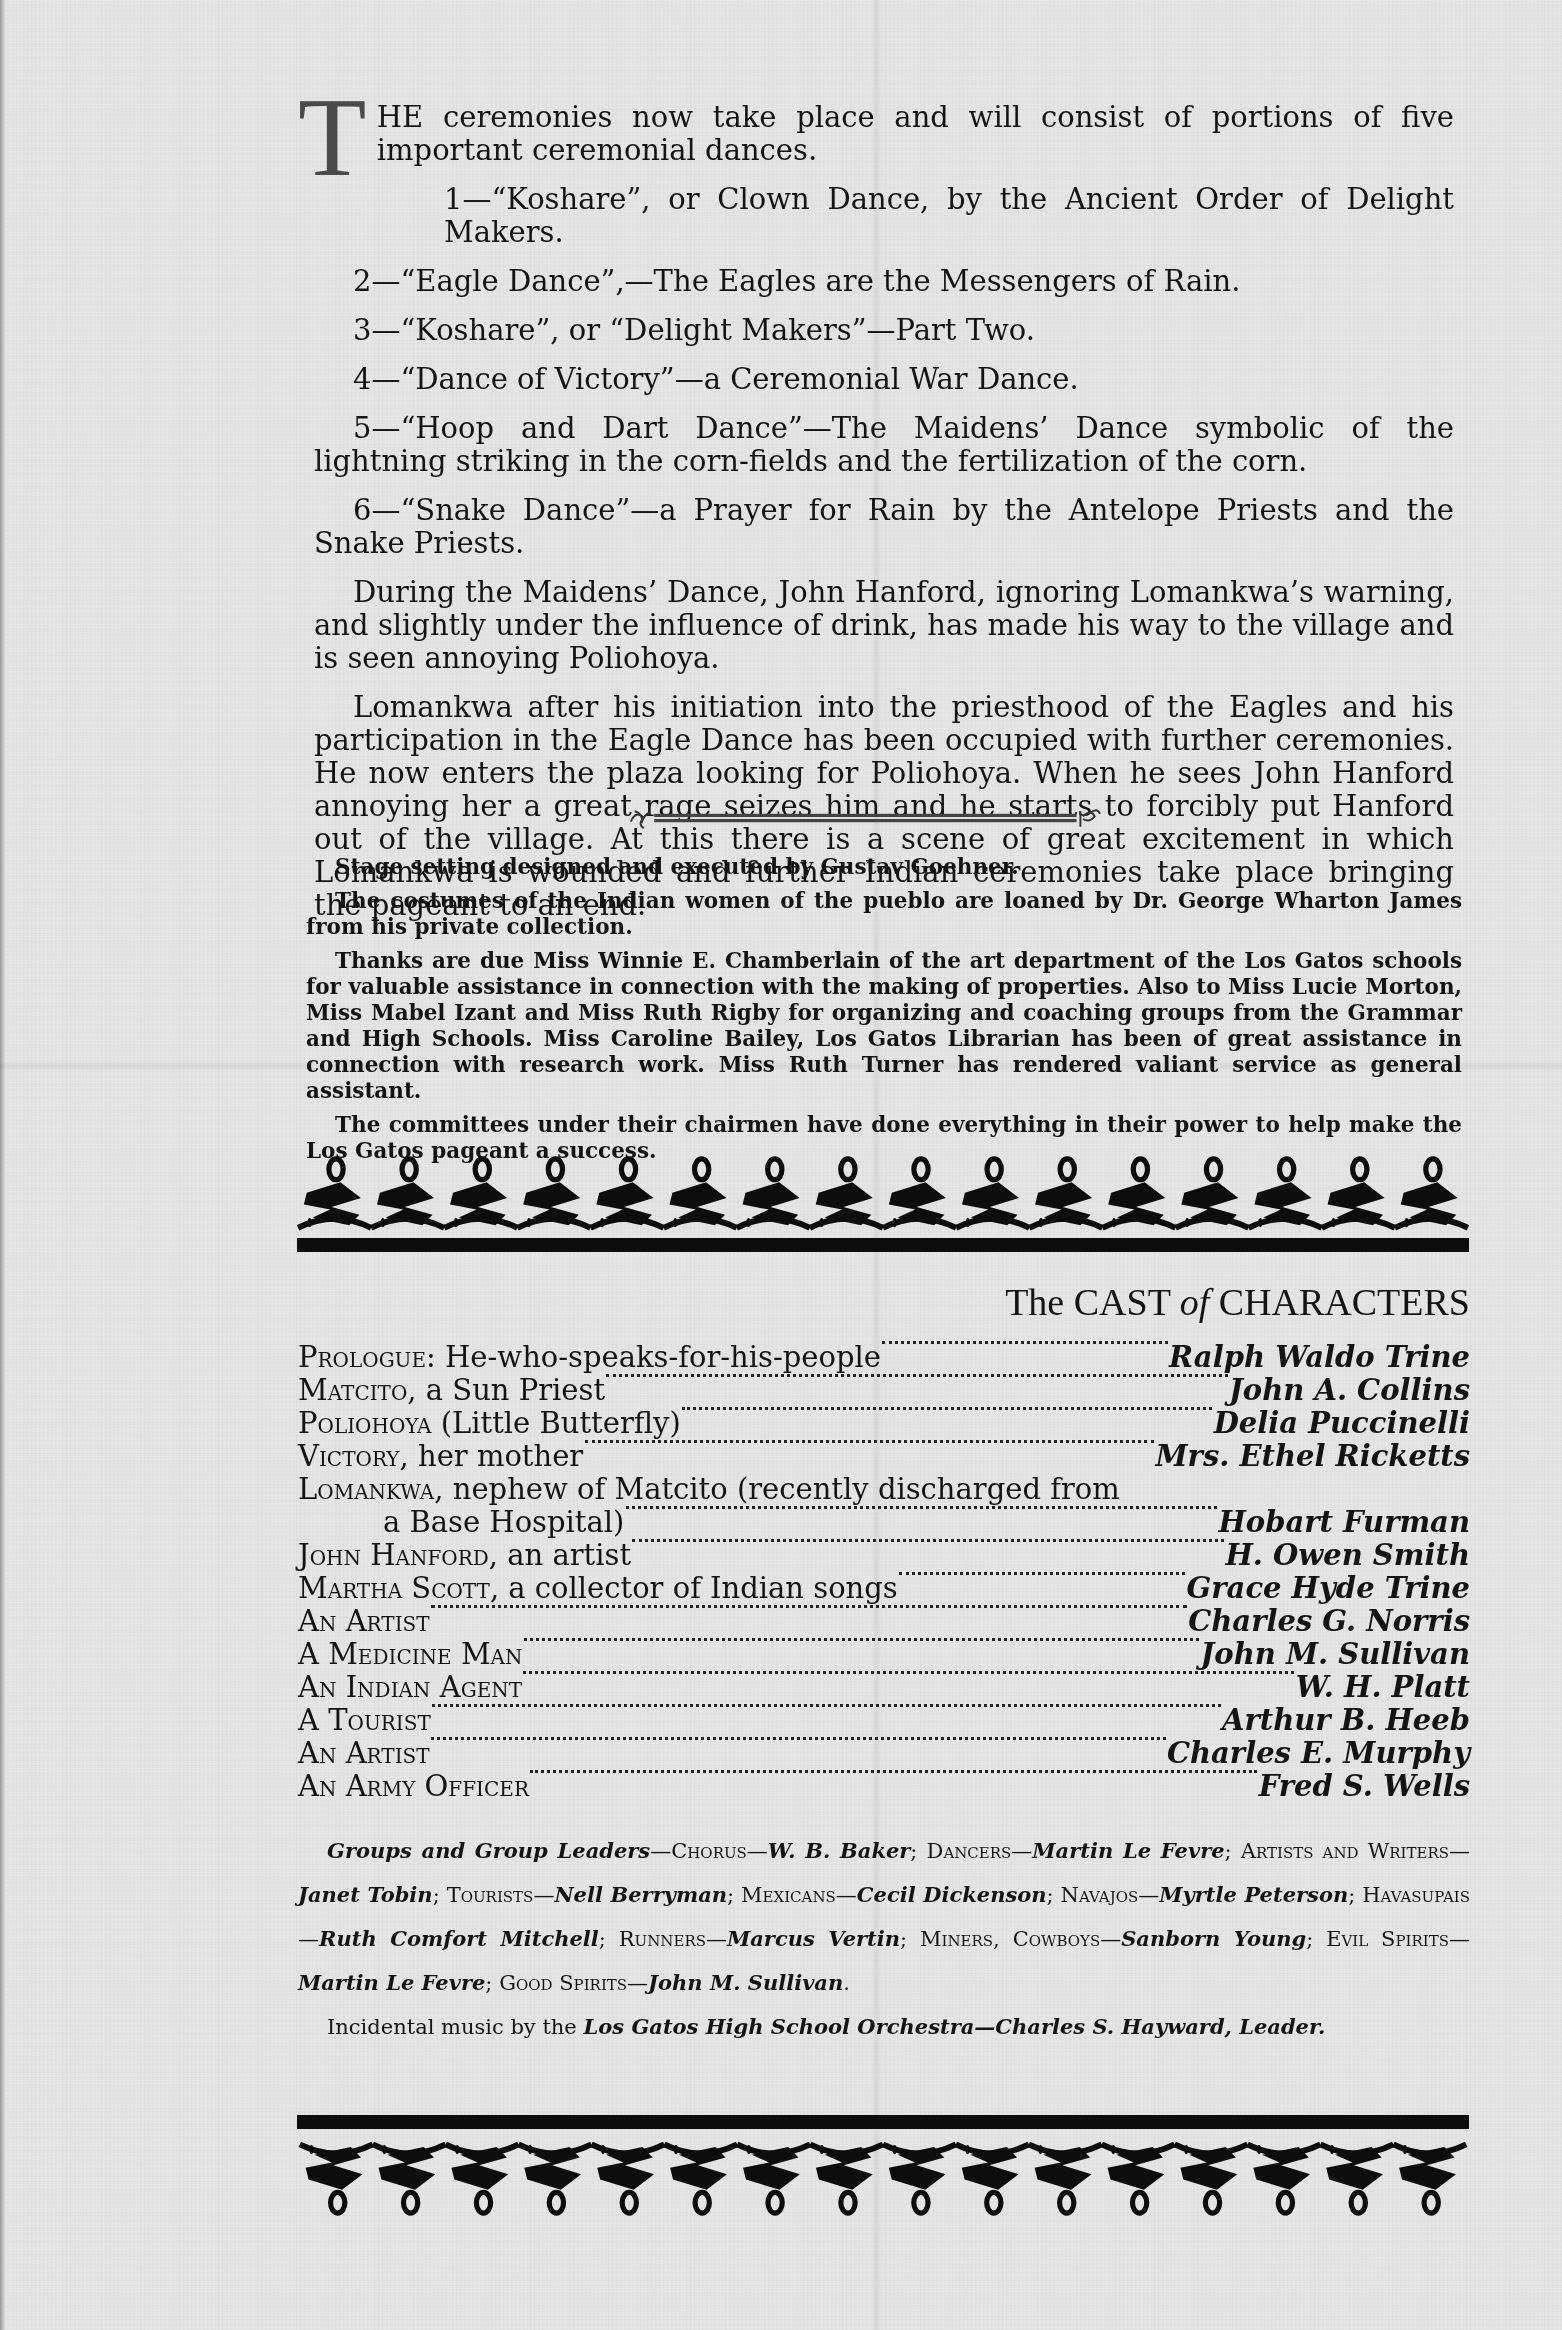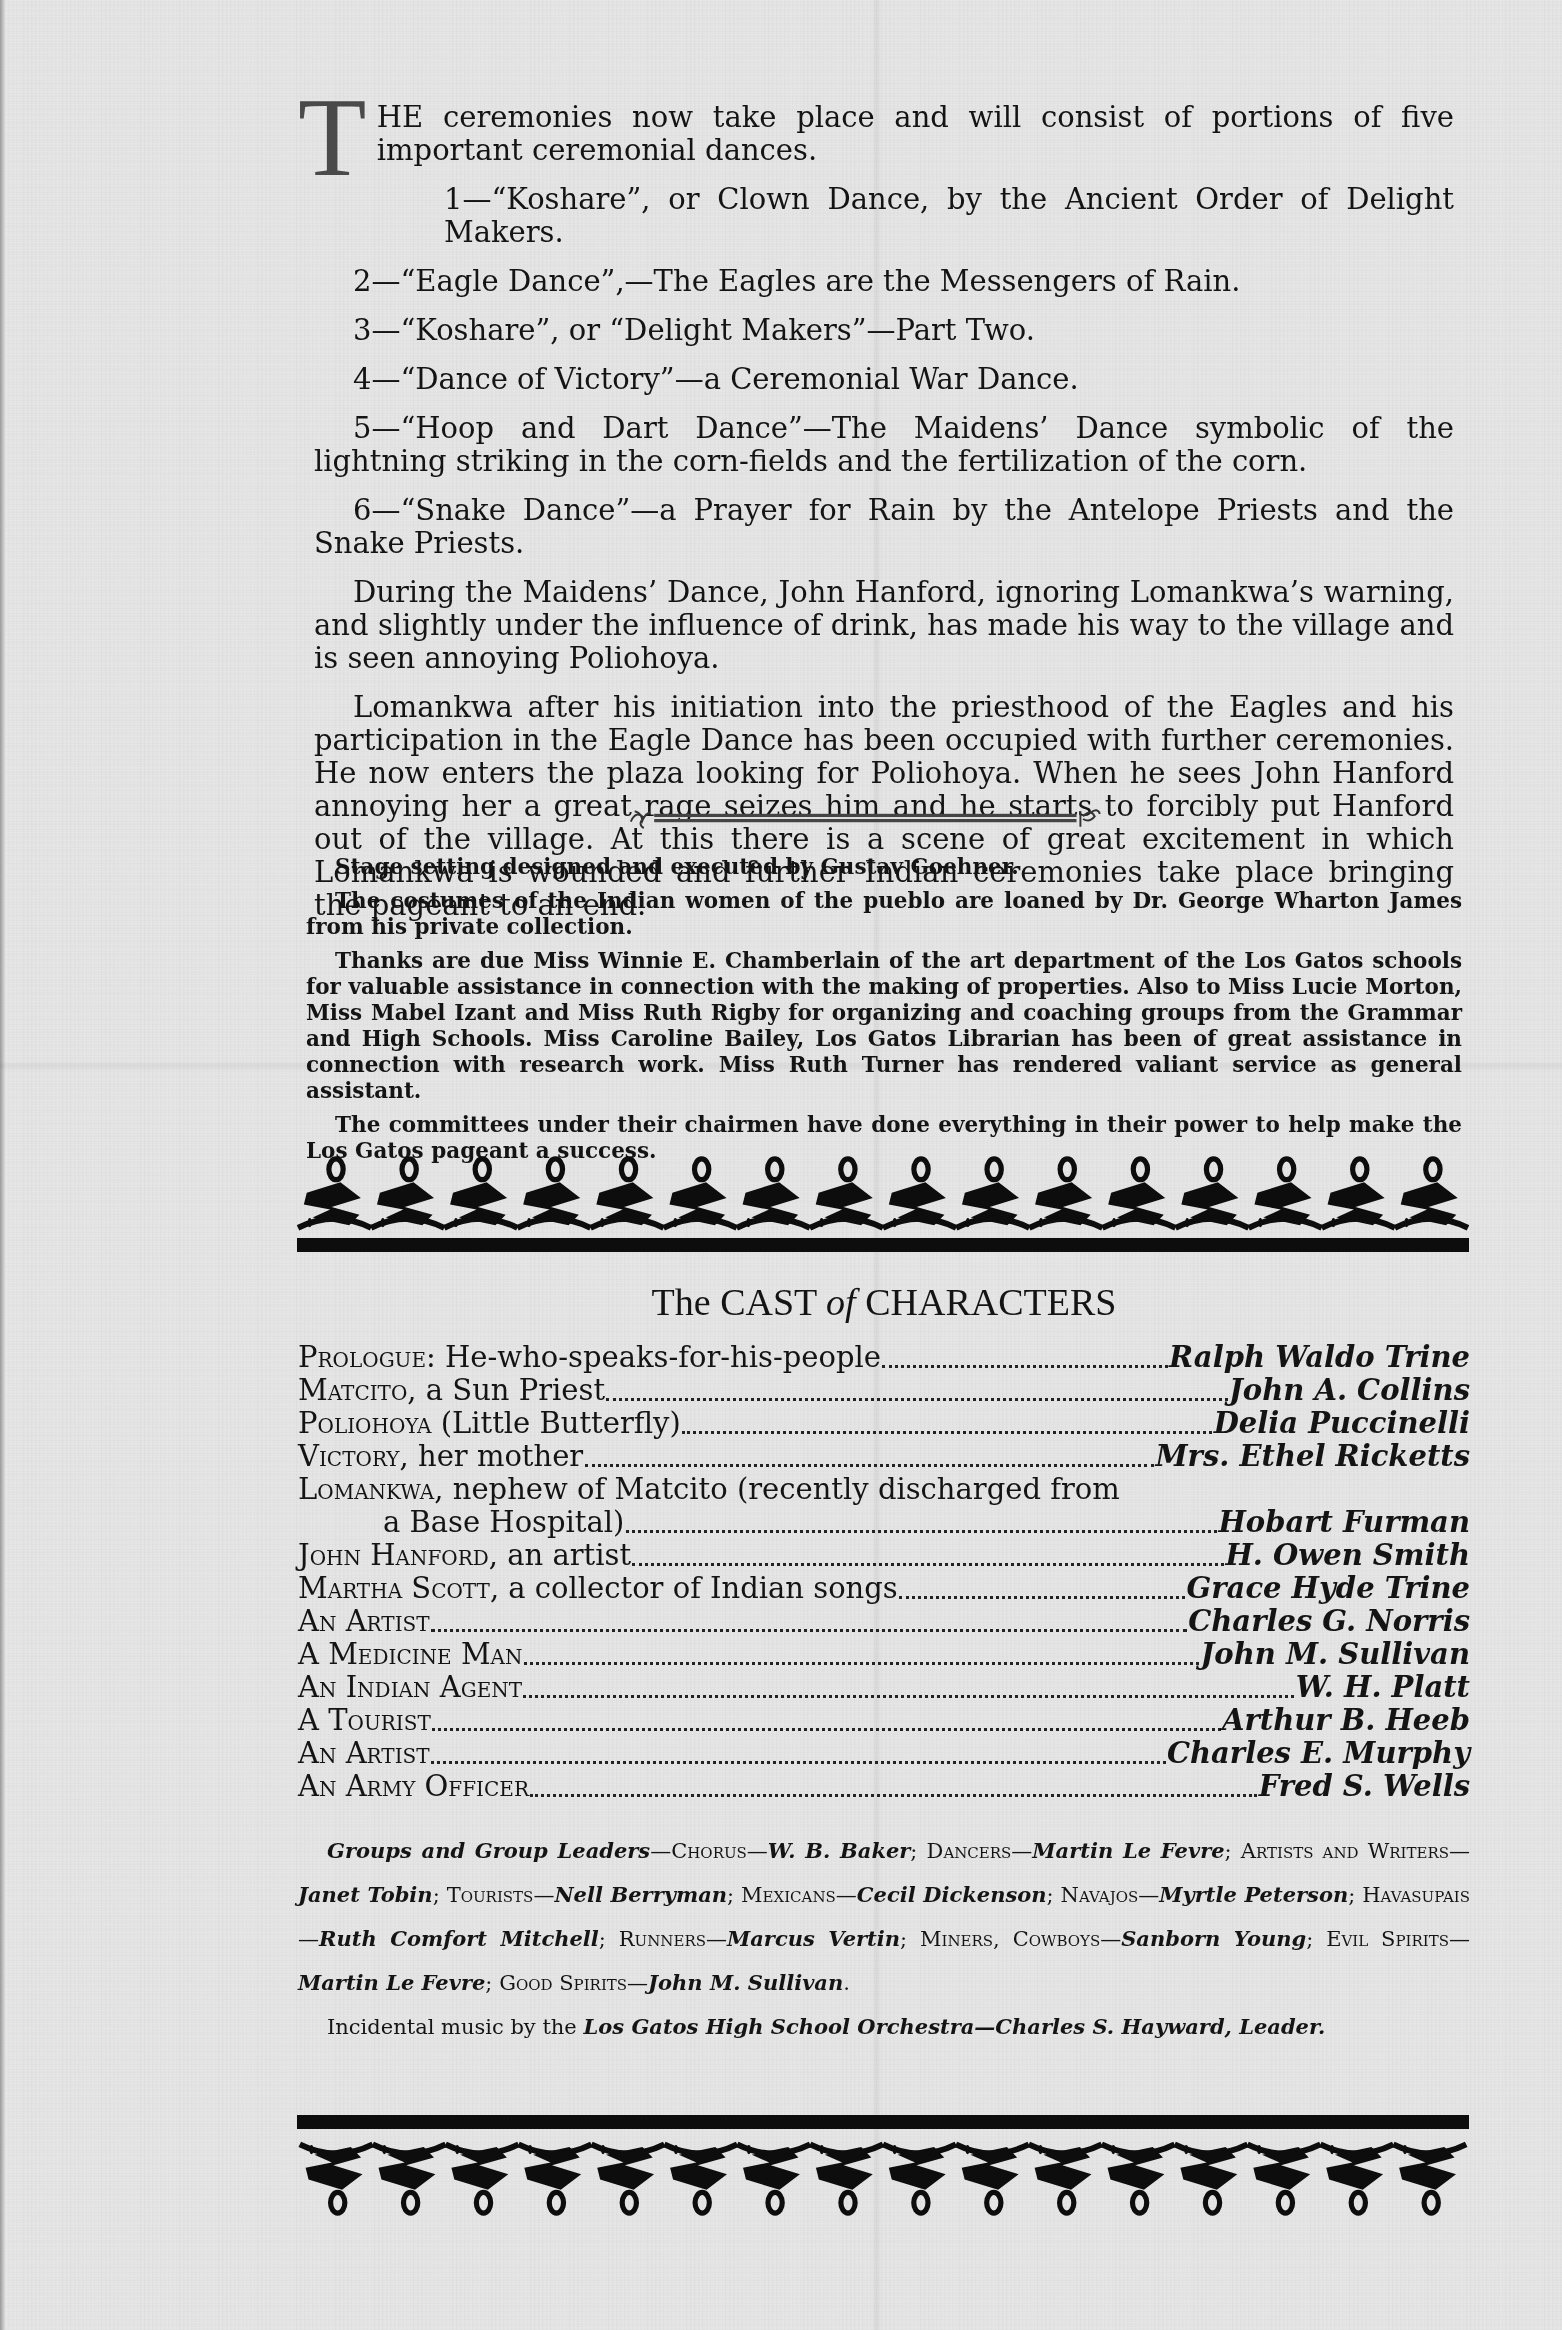--- a/index.html
+++ b/index.html
@@ -43,26 +43,26 @@
   
   .credits { top: 846px; font-size: 21.5px; line-height: 26px; text-align: justify; font-weight: bold; font-family: "DejaVu Serif", serif; }
   .credits p { margin: 8px; text-indent: 29px; }
   
   .band { position: absolute; left: 297px; width: 1172px; }
   .band-top { top: 1155px; height: 101px; }
   .band-bottom { top: 2115px; height: 101px; }
   .rule { position: absolute; left: 0; width: 1172px; height: 14.3px; background: #0d0d0d; }
   
   .cast-title {
-    position: absolute; top: 1279px; left: 298px; width: 1172px; text-align: center;
+    position: absolute; top: 1279px; left: 298px; width: 1172px; text-align: right;
     font-family: "Liberation Serif", serif; font-size: 38px; line-height: 46px;
   }
   .cast-title .of { font-style: italic; }
   .cast { top: 1341px; font-size: 29px; line-height: 33px; }
-  .row { display: flex; align-items: flex-end; white-space: nowrap; }
+  .row { display: flex; align-items: flex-start; white-space: nowrap; }
   .row .role { flex: 0 0 auto; }
   .sc { font-variant: small-caps; }
   .row .dots { flex: 1 1 auto; border-bottom: 3.3px dotted #222; margin: 0 1.3px 6.5px 1.3px; min-width: 13px; }
   .row .actor { flex: 0 0 auto; font-style: italic; font-weight: bold; }
   .cont { padding-left: 85px; }
   .groups { top: 1829px; font-size: 21px; line-height: 44px; text-align: justify; }
   .groups p { margin: 0; text-indent: 29px; }
   .groups i { font-weight: bold; }
 </style>
 </head>

